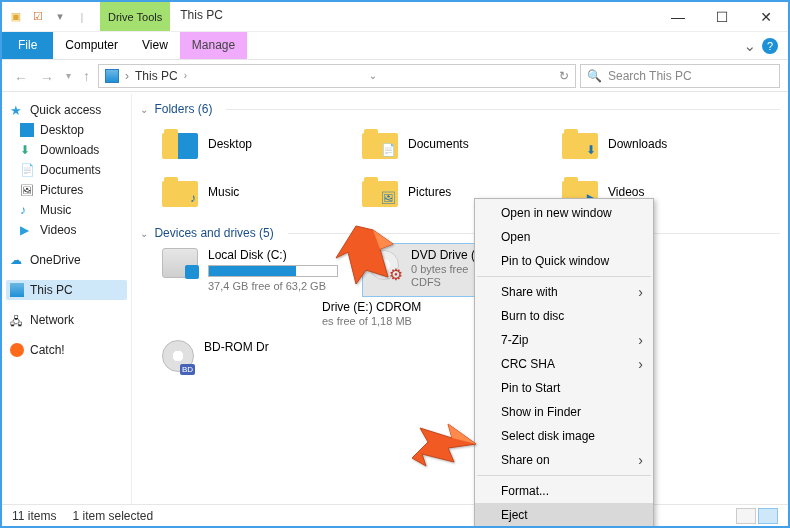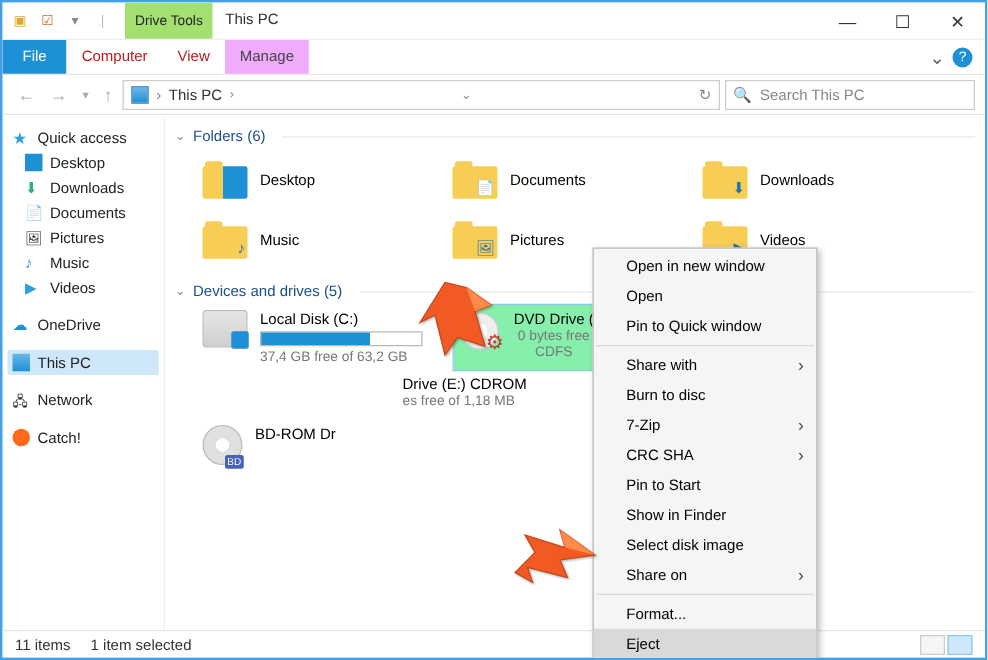--- a/index.html
+++ b/index.html
@@ -8,21 +8,21 @@
   
   .titlebar { height:30px; display:flex; align-items:stretch; background:#fff; border-bottom:1px solid #eee; }
   .qat { display:flex; align-items:center; gap:6px; padding:0 6px; }
   .qat .qicon { width:16px; height:16px; display:flex; align-items:center; justify-content:center; font-size:11px; }
   .tabtag { background:#a4e070; color:#222; font-size:11px; padding:4px 8px; display:flex; align-items:center; margin-left:4px; }
   .title { padding:6px 10px; font-size:12px; color:#333; }
   .winbtns { margin-left:auto; display:flex; }
   .winbtns .wb { width:44px; display:flex; align-items:center; justify-content:center; font-size:14px; color:#333; }
   
   .ribbon { height:28px; display:flex; align-items:stretch; border-bottom:1px solid #e6e6e6;}
-  .ribbon .rtab { padding:6px 12px; font-size:12px; color:#b91c1c;}
+  .ribbon .rtab { padding:6px 12px; font-size:12px; color:#000000;}
   .ribbon .rtab.file { background:#1e90d6; color:#fff; padding:6px 16px;}
   .ribbon .rtab.manage { background:#f0abfc; color:#444;}
   .ribbon .expand { margin-left:auto; display:flex; gap:6px; padding-right:10px; align-items:center; color:#666;}
   .ribbon .help { width:16px;height:16px;border-radius:50%;background:#1e90d6;color:#fff;display:flex;align-items:center;justify-content:center;font-size:11px;}
   
   .navbar { height:32px; display:flex; align-items:center; padding:0 8px; gap:4px; border-bottom:1px solid #e6e6e6;}
   .navbtn { color:#aaa; font-size:14px; padding:0 4px;}
   .addr { flex:1; height:24px; border:1px solid #ccc; display:flex; align-items:center; padding:0 6px; gap:6px;}
   .addr .pcicon { width:14px;height:14px;background:linear-gradient(#6cb7e6,#1e90d6);border:1px solid #2a7cbf;}
   .addr .crumb { font-size:12px; color:#333;}
@@ -57,21 +57,21 @@
   .tile { width:190px; height:48px; display:flex; align-items:center; gap:10px; padding:4px;}
   .folder-icon { width:36px; height:30px; position:relative;}
   .folder-icon::before{content:"";position:absolute;inset:4px 0 0 0;background:#f7cd55;border-radius:2px;}
   .folder-icon::after{content:"";position:absolute;top:0;left:2px;width:14px;height:6px;background:#f7cd55;border-radius:2px 2px 0 0;}
   .folder-icon.desk::before{background:linear-gradient(90deg,#f7cd55 45%,#1e90d6 45%);}
   .folder-icon.dl .badge, .folder-icon.doc .badge, .folder-icon.mus .badge, .folder-icon.pic .badge, .folder-icon.vid .badge {
     position:absolute; right:2px; bottom:2px; font-size:12px; color:#1e72b4; z-index:2;
   }
   .tile .lab { font-size:12px;}
   .drive { width:195px; display:flex; gap:10px; padding:4px; align-items:flex-start;}
-  .drive.sel { background:#86efac; outline:1px solid #8cc6f0;text-align:center;}
+  .drive.sel { background:#e5e5e5; outline:1px solid #8cc6f0;}
   .drive-icon { width:36px; height:30px; position:relative;}
   .hdd{background:linear-gradient(#e6e6e6,#cfcfcf);border:1px solid #bbb;border-radius:3px;}
   .hdd::after{content:"";position:absolute;right:-2px;bottom:-2px;width:14px;height:14px;background:#1e90d6;border-radius:2px;}
   .disc{width:32px;height:32px;border-radius:50%;background:radial-gradient(circle,#fff 0 25%,#e0e0e0 25% 100%);border:1px solid #bbb;}
   .disc.bd::after{content:"BD";position:absolute;right:-2px;bottom:-4px;font-size:8px;background:#4763b8;color:#fff;padding:1px 2px;border-radius:2px;}
   .gear{width:34px;height:34px;position:relative;}
   .gear::before{content:"";position:absolute;inset:2px;border-radius:50%;background:radial-gradient(circle,#fff 0 30%,#eee 30% 100%);border:1px solid #ccc;}
   .gear::after{content:"⚙";position:absolute;right:-2px;bottom:-2px;font-size:16px;color:#c0392b;}
   .drive .info { display:flex; flex-direction:column; gap:1px; font-size:12px;}
   .drive .sub { color:#777; font-size:11px;}

